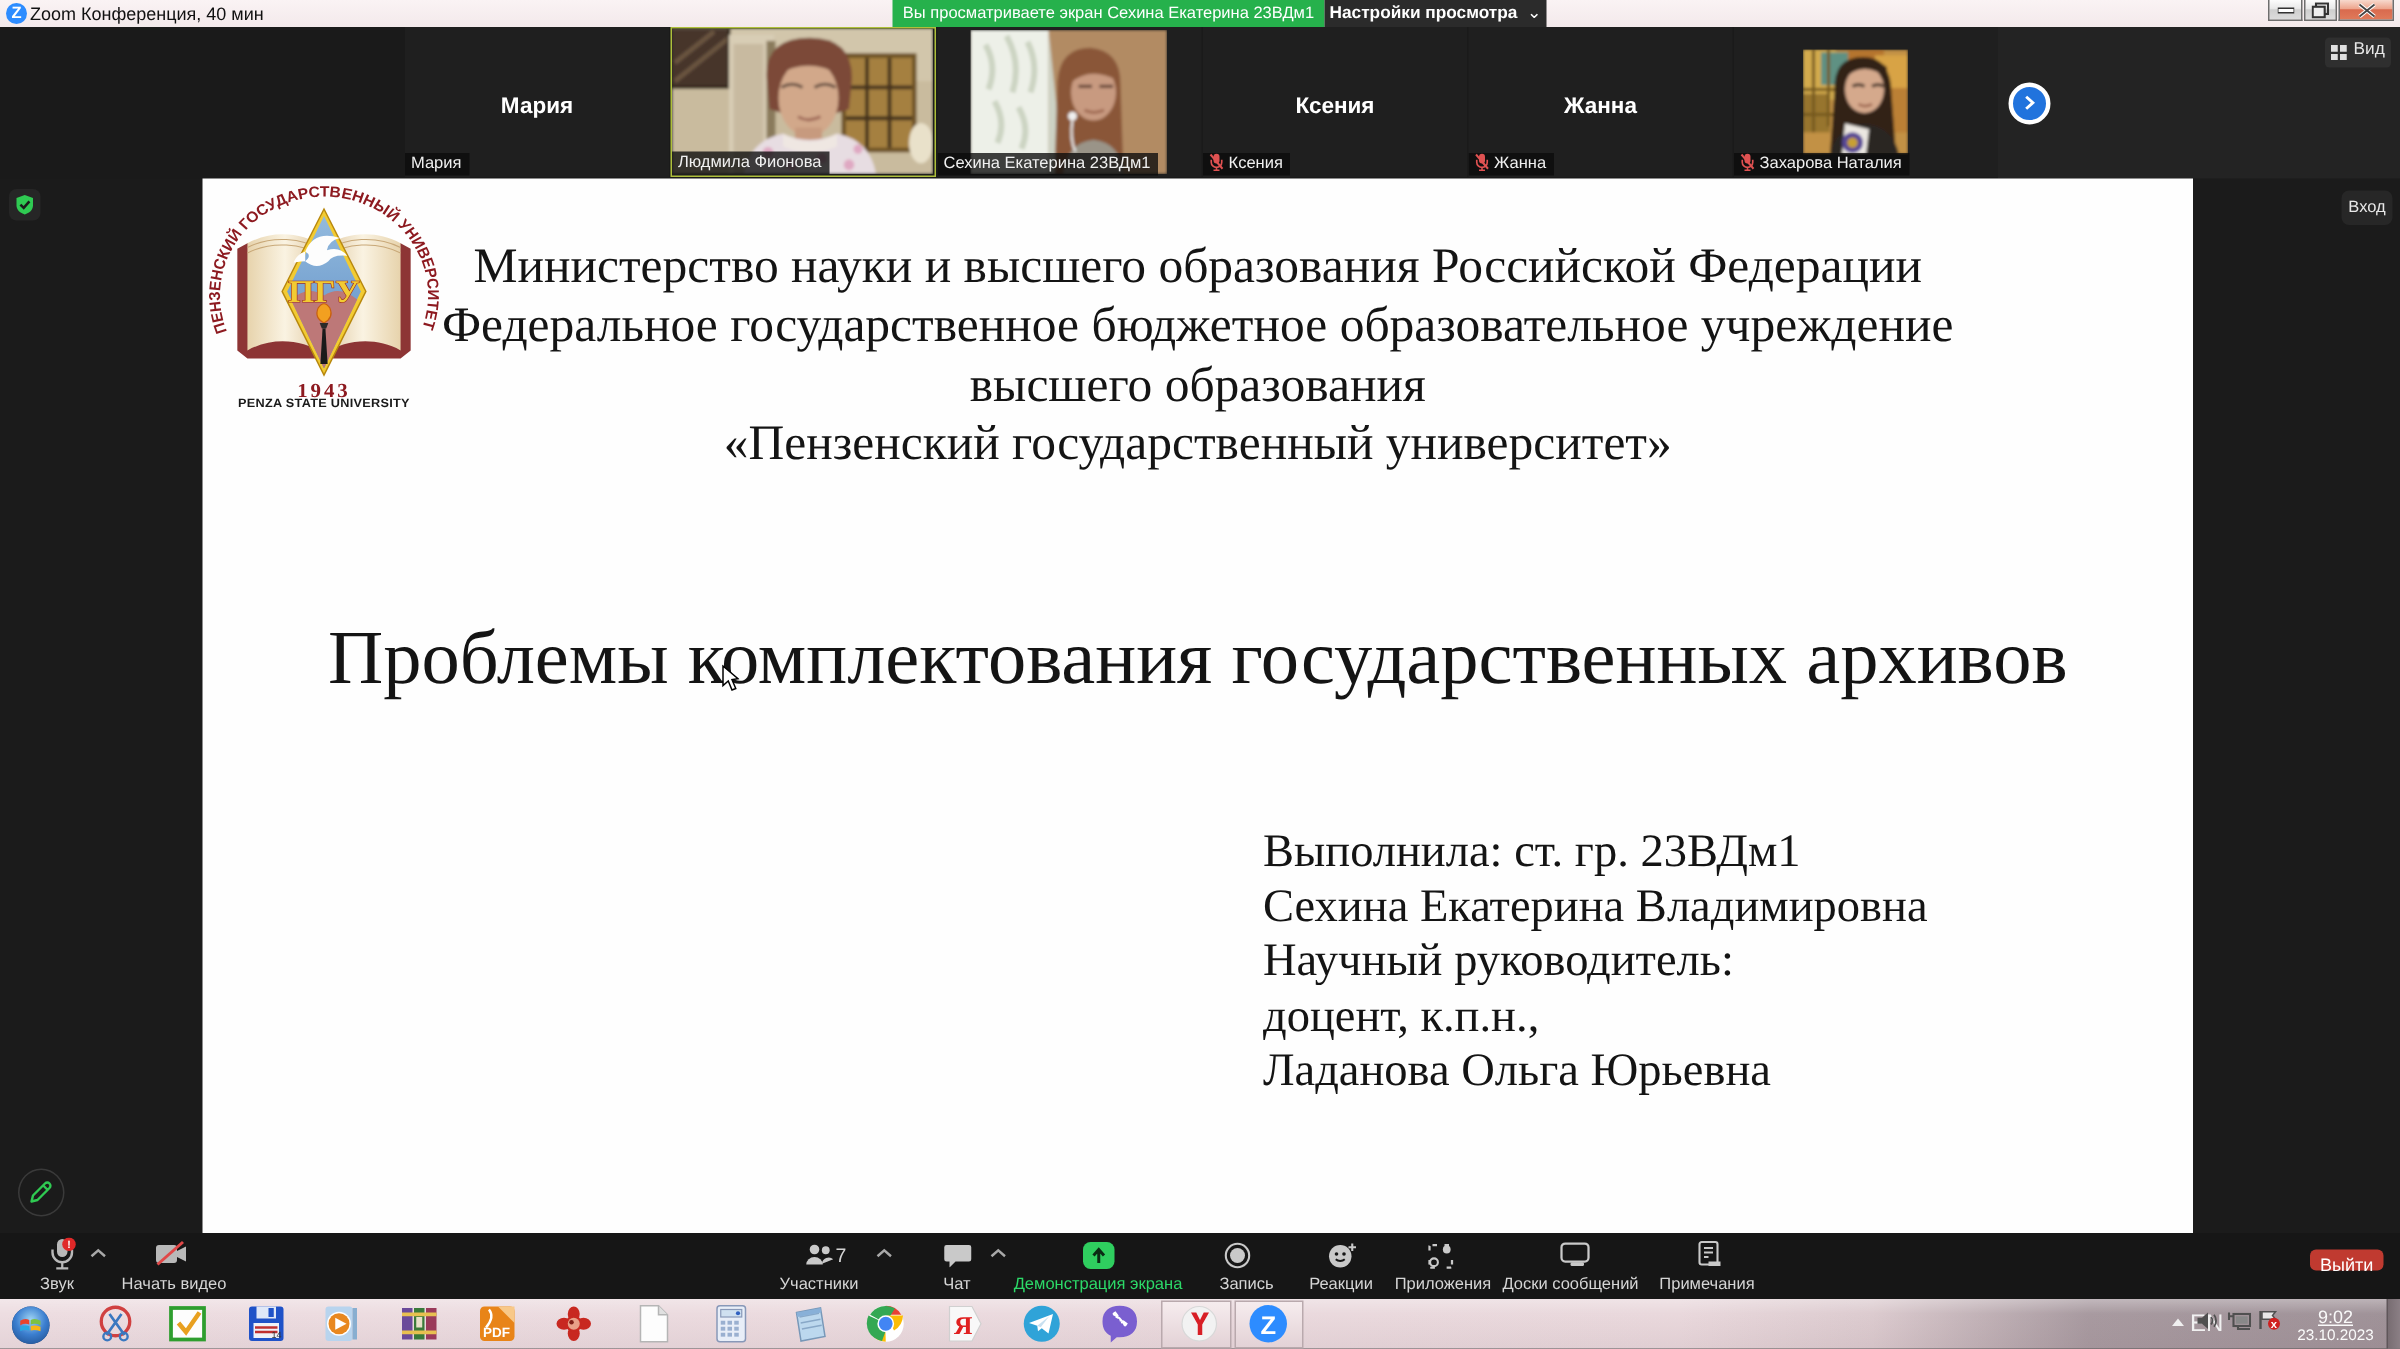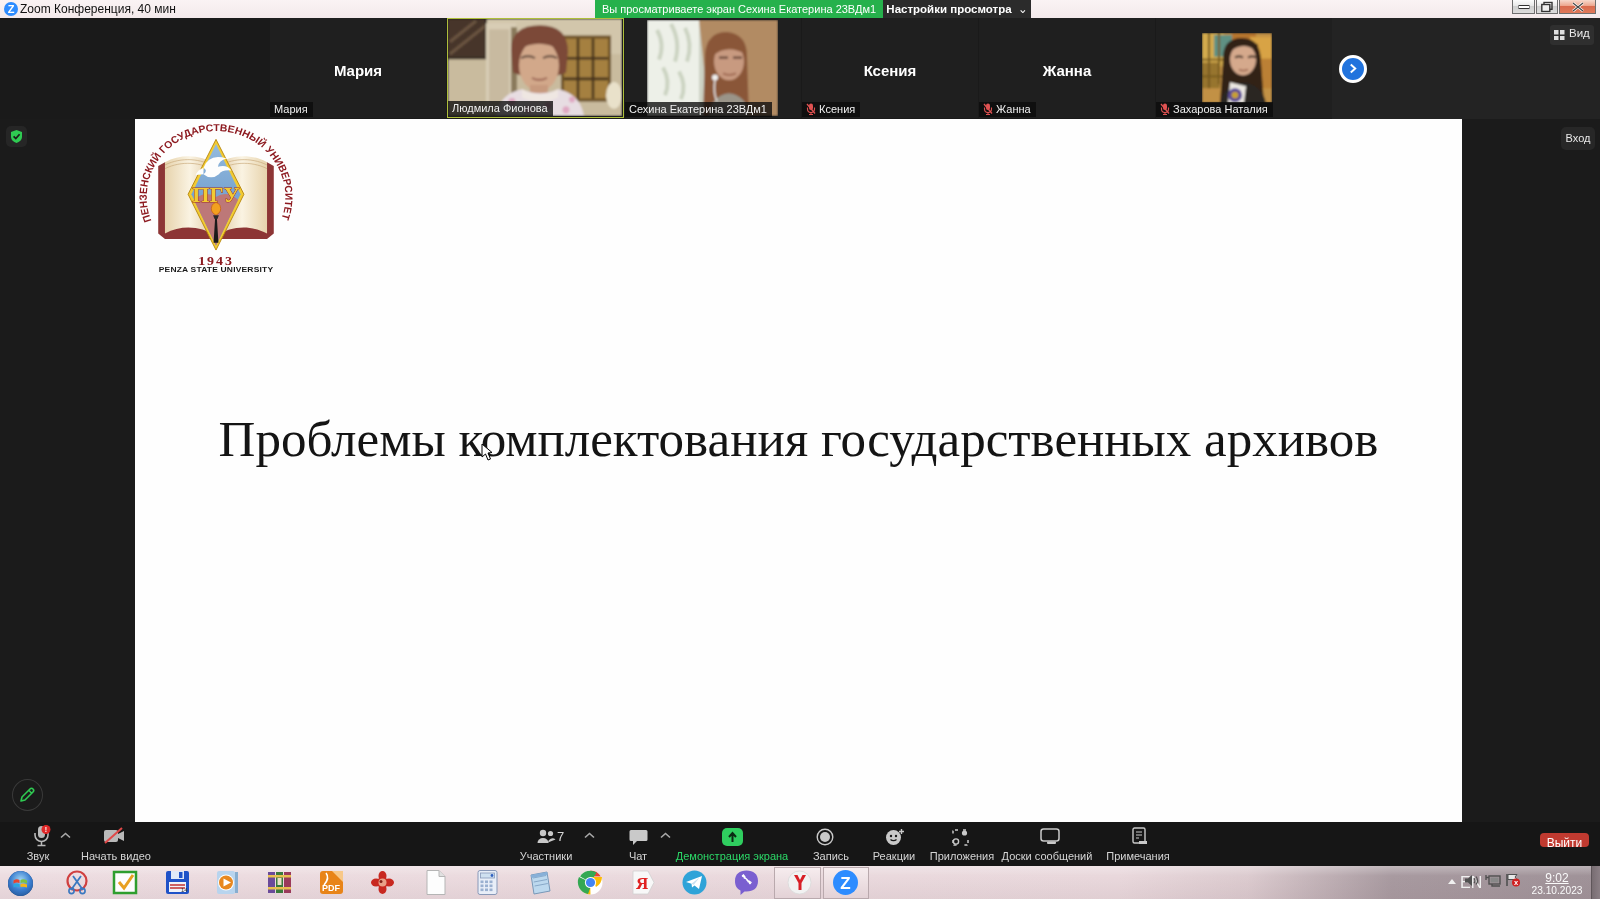--- a/index.html
+++ b/index.html
@@ -219,21 +219,30 @@
     <path d="M68 50 Q62 52 60 58 Q66 57 68 57" fill="#fdfdfd"></path>
 
     <text x="81" y="87" font-size="23" font-weight="bold" fill="#f2cb32" text-anchor="middle" font-family="Liberation Serif" stroke="#a03020" stroke-width="0.9" paint-order="stroke">ПГУ</text>
 
     <path d="M77 91 Q81 85 85 91 Q88 98 81 102 Q74 98 77 91 Z" fill="#f2a020" stroke="#c86010" stroke-width="0.8"></path>
     <path d="M78 102 h6 l-1.5 4 h-3 Z" fill="#2a2a2a"></path>
     <path d="M80 106 h2 l1.5 26 h-5 Z" fill="#1a1a1a"></path>
     <text x="81" y="156" font-size="14.5" font-weight="bold" fill="#8d1a20" text-anchor="middle" font-family="Liberation Serif" letter-spacing="2">1943</text>
     <text x="81" y="163.5" font-size="8.8" font-weight="bold" fill="#1a1a1a" text-anchor="middle" font-family="Liberation Sans" letter-spacing="0.2">PENZA STATE UNIVERSITY</text>
   </svg>
+  <div id="hdr">Министерство науки и высшего образования Российской Федерации<br>
+Федеральное государственное бюджетное образовательное учреждение<br>
+высшего образования<br>
+«Пензенский государственный университет»</div>
   <div id="title">Проблемы комплектования государственных архивов</div>
+  <div id="credits">Выполнила: ст. гр. 23ВДм1<br>
+Сехина Екатерина Владимировна<br>
+Научный руководитель:<br>
+доцент, к.п.н.,<br>
+Ладанова Ольга Юрьевна</div>
   <svg class="abs" style="left:346px;top:324px" width="12" height="18" viewBox="0 0 12 18">
       <path d="M1 1 L1 14 L4.5 11 L7 17 L9.5 16 L7 10 L11 9.5 Z" fill="#fff" stroke="#000" stroke-width="1"></path>
     </svg>
 </div>
 <div id="vhod">Вход</div>
 
 <div class="abs" style="left:6px;top:126px;width:21px;height:21px;background:#262626;border-radius:5px;"></div>
 <svg class="abs" style="left:9px;top:129px;" width="15" height="15" viewBox="0 0 15 15">
  <path d="M7.5 1 L13 3 V8 C13 11 10.5 13 7.5 14 C4.5 13 2 11 2 8 V3 Z" fill="#2fca52"></path>
  <path d="M4.6 7.4 L6.8 9.6 L10.6 5.2" stroke="#1b1b1b" stroke-width="1.7" fill="none"></path>

